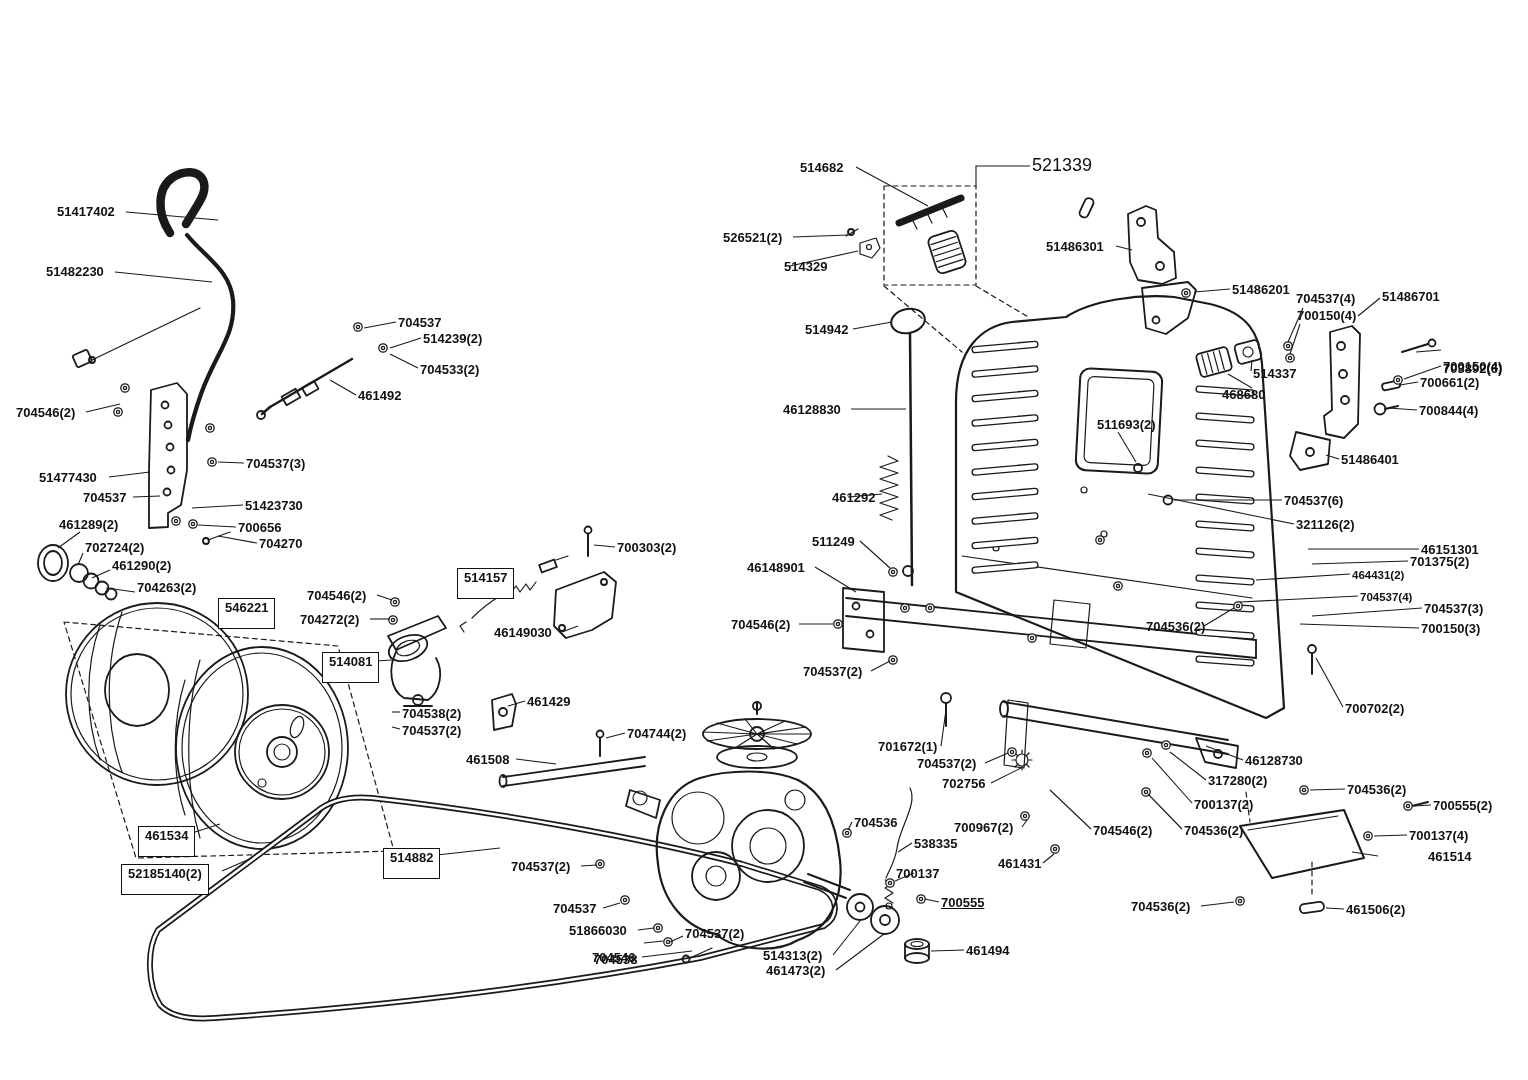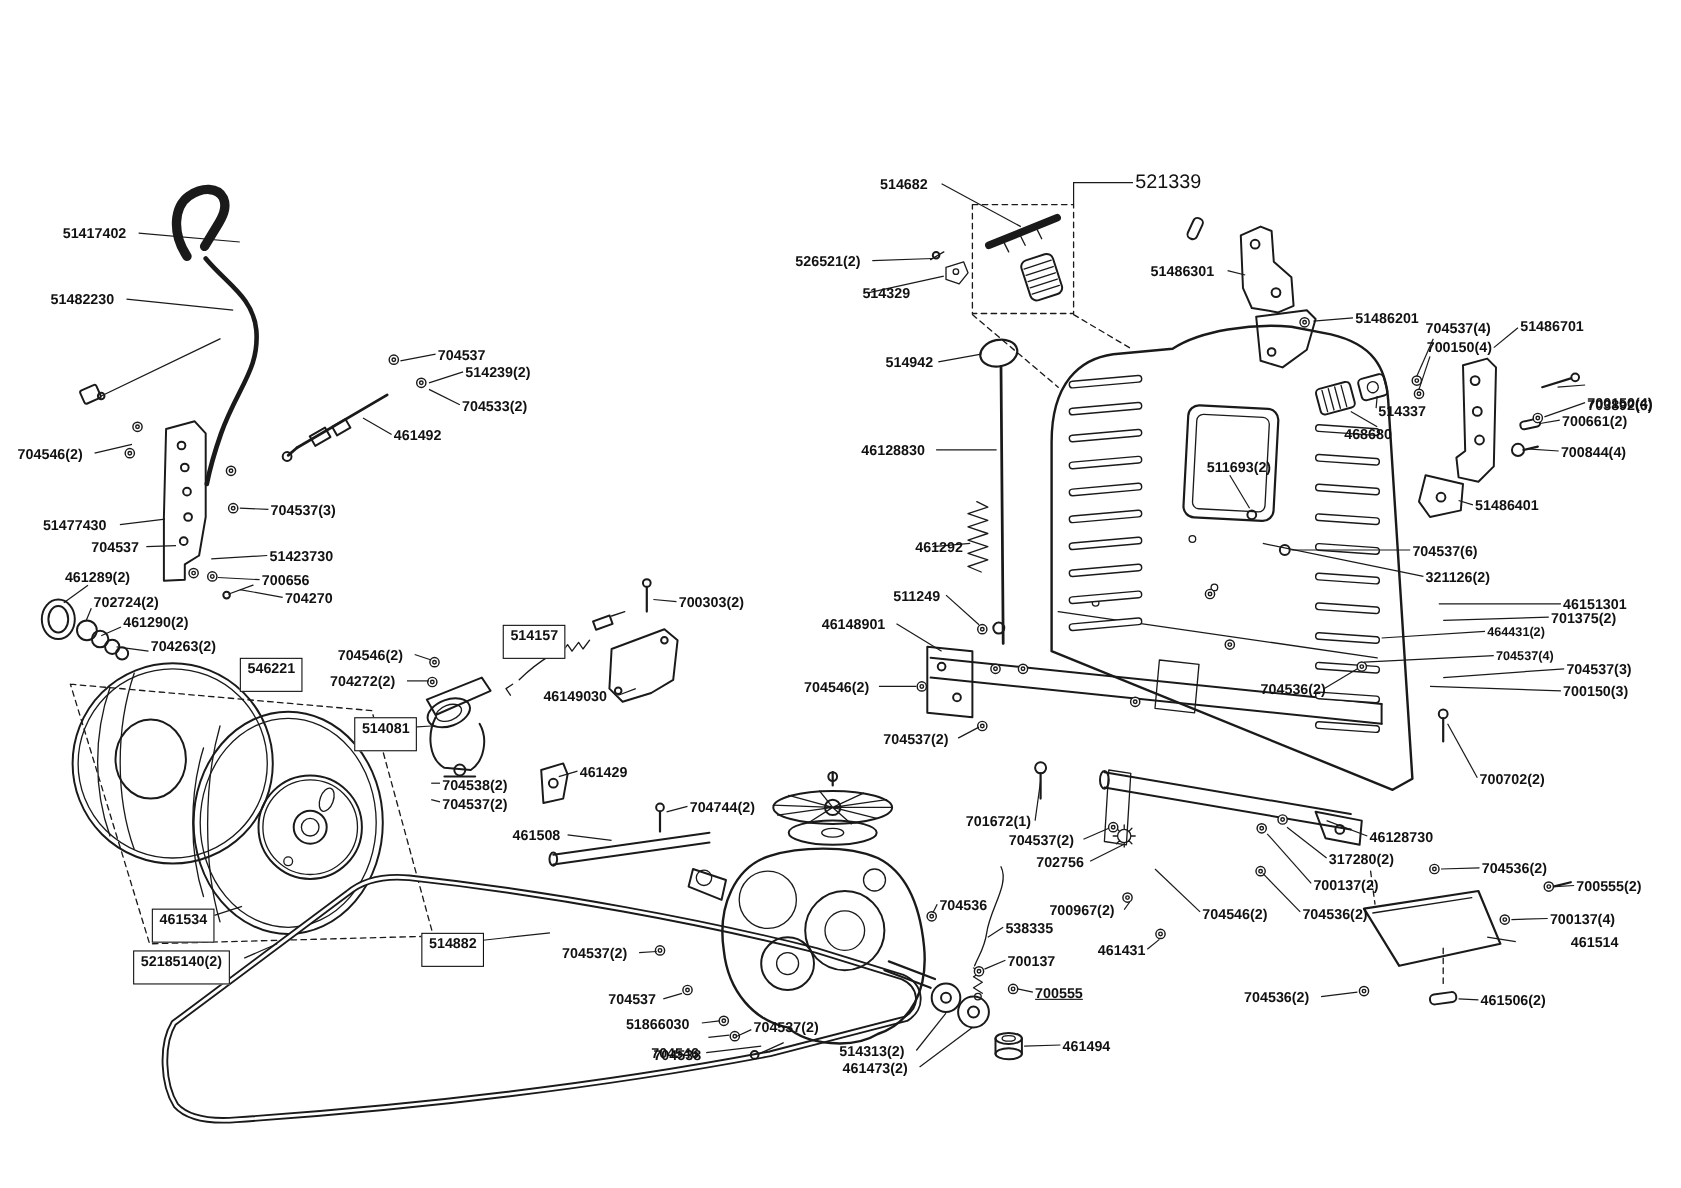--- a/index.html
+++ b/index.html
@@ -486,21 +486,21 @@
       <div class="part-label boxed" style="left: 138px; top: 826px;">461534</div>
       <div class="part-label boxed" style="left: 121px; top: 864px;">52185140(2)</div>
       <div class="part-label boxed" style="left: 383px; top: 848px;">514882</div>
       <div class="part-label" style="left: 511px; top: 859px;">704537(2)</div>
       <div class="part-label" style="left: 553px; top: 901px;">704537</div>
       <div class="part-label" style="left: 569px; top: 923px;">51866030</div>
       <div class="part-label" style="left: 594px; top: 936px; margin-top: 16px;">704538</div>
       <div class="part-label" style="left: 592px; top: 950px;">704546</div>
       <div class="part-label" style="left: 685px; top: 926px;">704537(2)</div>
       <div class="part-label" style="left: 854px; top: 815px;">704536</div>
-      <div class="part-label" style="left: 916px; top: 866px;">700137</div>
+      <div class="part-label" style="left: 896px; top: 866px;">700137</div>
       <div class="part-label" style="left: 941px; top: 895px; text-decoration: underline;">700555</div>
       <div class="part-label" style="left: 966px; top: 943px;">461494</div>
       <div class="part-label" style="left: 763px; top: 948px;">514313(2)</div>
       <div class="part-label" style="left: 766px; top: 963px;">461473(2)</div>
       <div class="part-label" style="left: 914px; top: 836px;">538335</div>
       <div class="part-label" style="left: 998px; top: 856px;">461431</div>
       <div class="part-label" style="left: 954px; top: 820px;">700967(2)</div>
       <div class="part-label" style="left: 942px; top: 776px;">702756</div>
       <div class="part-label" style="left: 917px; top: 756px;">704537(2)</div>
       <div class="part-label" style="left: 878px; top: 739px;">701672(1)</div>

